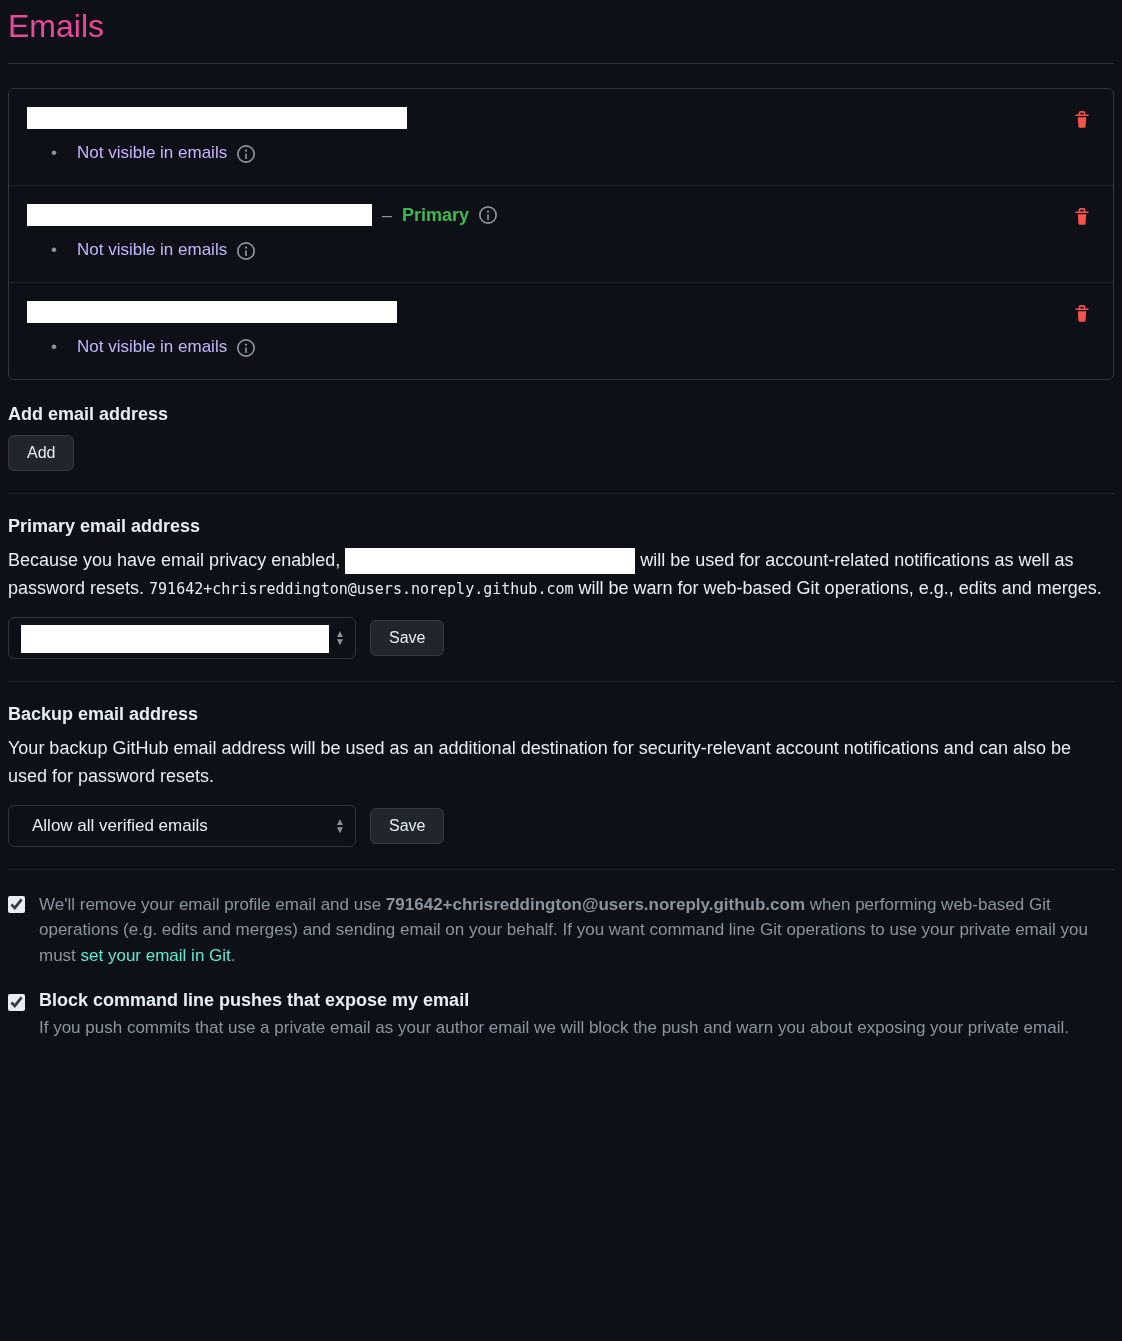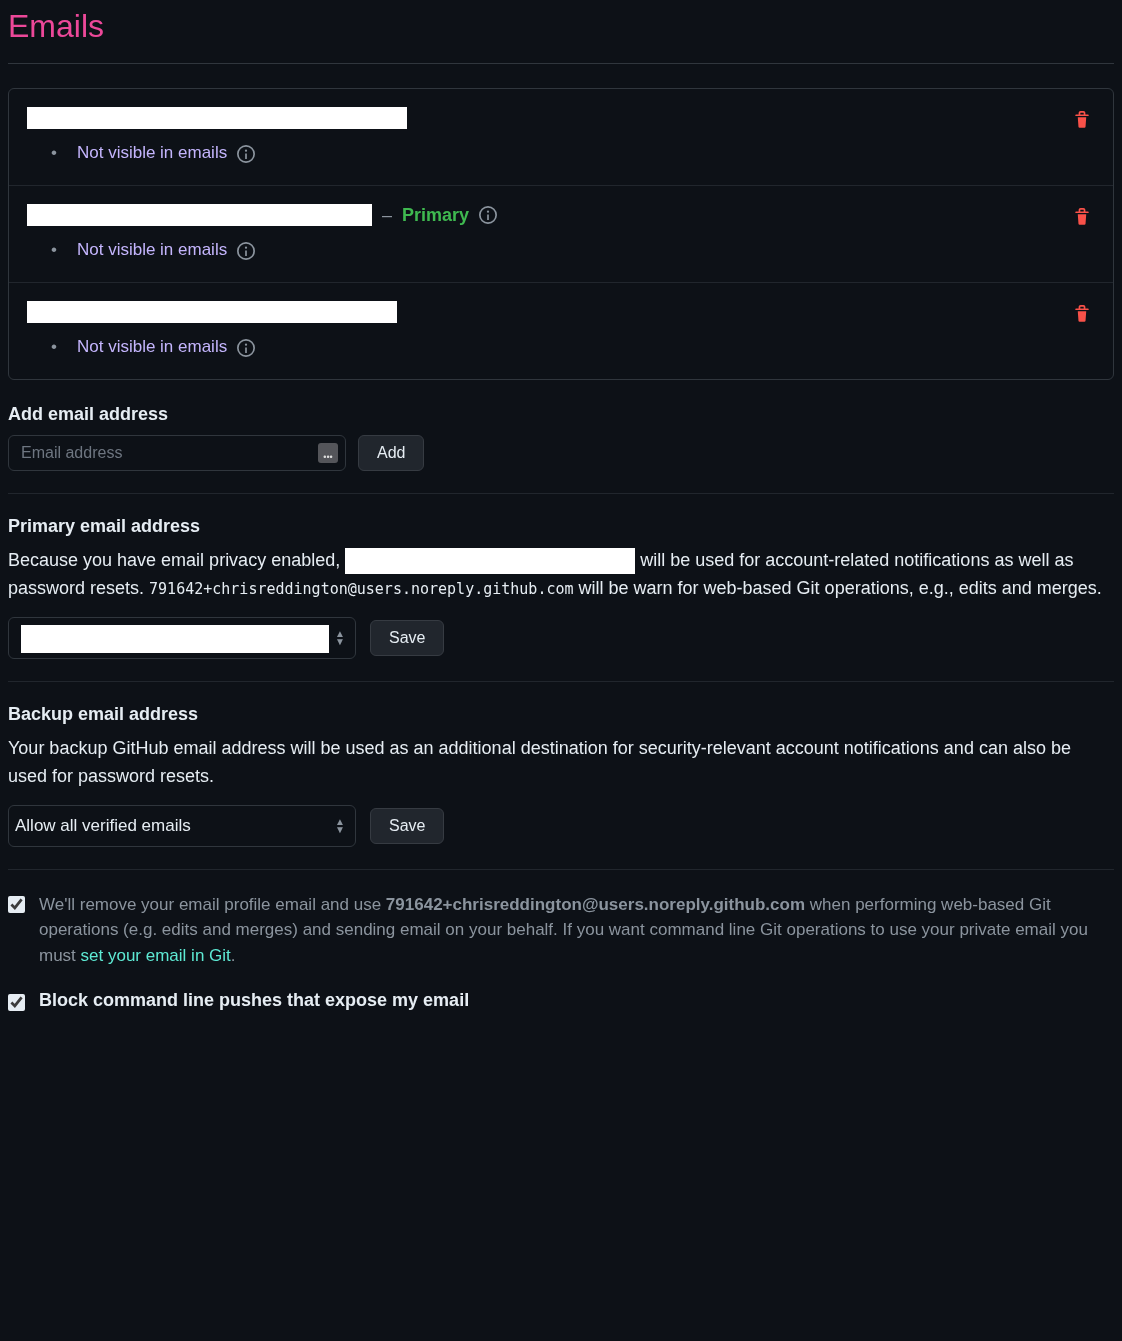--- a/index.html
+++ b/index.html
@@ -128,21 +128,21 @@
       display: inline-block;
       background: #0d1117;
       border: 1px solid #30363d;
       border-radius: 6px;
       width: 348px;
       height: 42px;
       vertical-align: middle;
     }
     .select-wrap .select-label {
       position: absolute;
-      left: 6px;
+      left: 23px;
       top: 50%;
       transform: translateY(-50%);
       color: #e6edf3;
       font-size: 17px;
     }
     .select-wrap .updown {
       position: absolute;
       right: 10px;
       top: 50%;
       transform: translateY(-50%);
@@ -235,24 +235,20 @@
         <span class="info-icon"><svg viewBox="0 0 16 16">
               <path d="M8 0a8 8 0 100 16A8 8 0 008 0zm0 14.5A6.5 6.5 0 118 1.5a6.5 6.5 0 010 13zM8 4a1 1 0 100 2 1 1 0 000-2zm.75 3.5h-1.5v5h1.5v-5z"></path>
             </svg></span>
       </li>
     </ul>
   </div>
 </div>
 
 <div class="section-h">Add email address</div>
 <div class="add-row">
-  <div class="input-wrap">
-    <input type="text" placeholder="Email address" style="">
-    <span class="pw-icon">•••</span>
-  </div>
   <button class="btn">Add</button>
 </div>
 
 <hr class="section-divider">
 
 <div class="section-h">Primary email address</div>
 <p class="para">
   <span>Because you have email privacy enabled, </span><span class="redacted w4" style="vertical-align:middle;height:26px;"></span><span> will be used for account-related notifications as well as password resets. </span><span class="code">791642+chrisreddington@users.noreply.github.com</span><span> will be warn for web-based Git operations, e.g., edits and merges.</span>
 </p>
 <div class="select-row">
@@ -283,14 +279,15 @@
     <div class="check-desc">
       <span>We'll remove your email profile email and use </span><span class="bold">791642+chrisreddington@users.noreply.github.com</span><span> when performing web-based Git operations (e.g. edits and merges) and sending email on your behalf. If you want command line Git operations to use your private email you must </span><a href="#" class="link">set your email in Git</a><span>.</span>
     </div>
   </div>
 </div>
 
 <div class="check-row">
   <input type="checkbox" checked="" style="">
   <div class="check-body">
     <div class="check-title">Block command line pushes that expose my email</div>
+    <div class="check-desc">If you push commits that use a private email as your author email we will block the push and warn you about exposing your private email.</div>
   </div>
 </div>
 
 </body></html>

